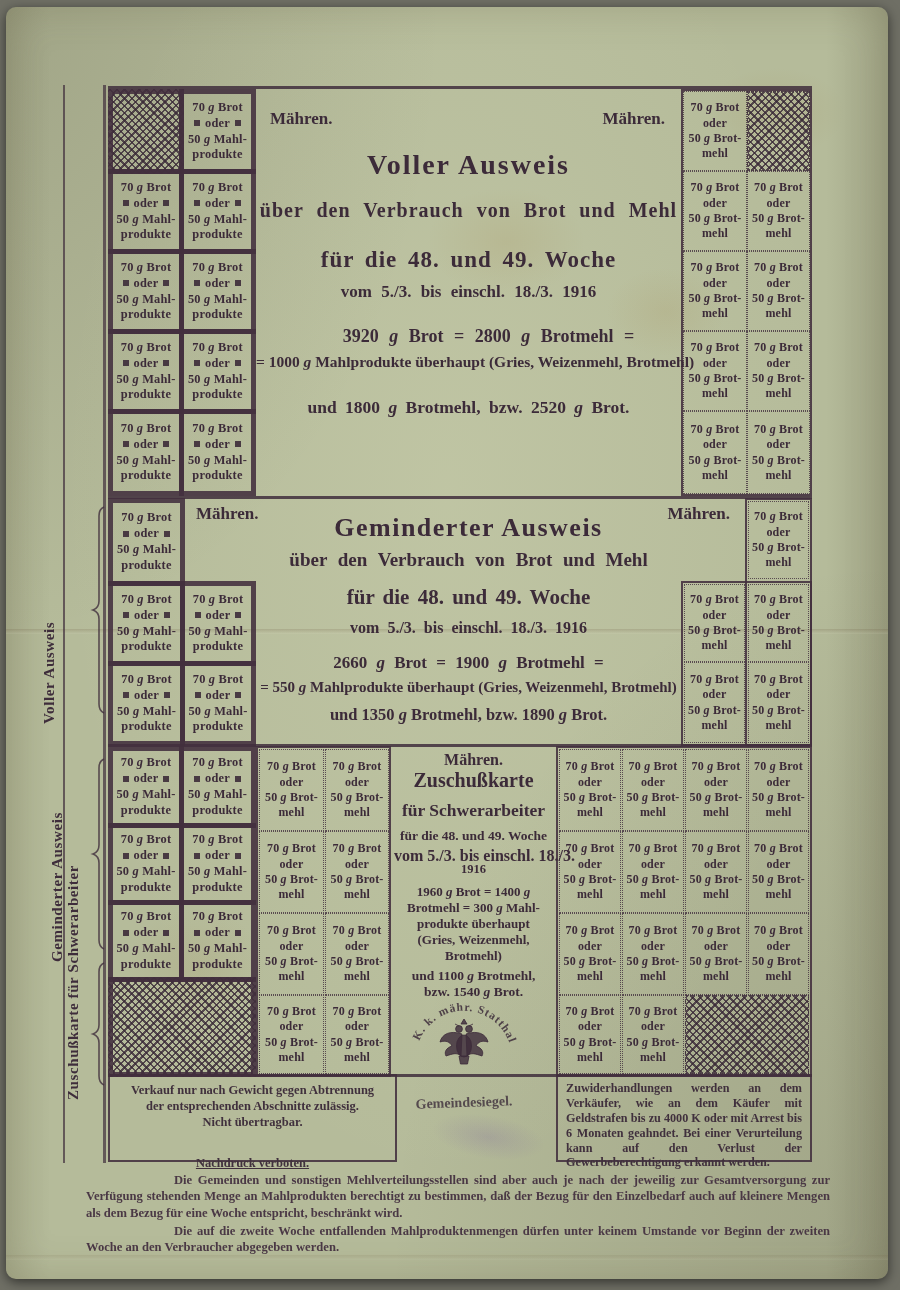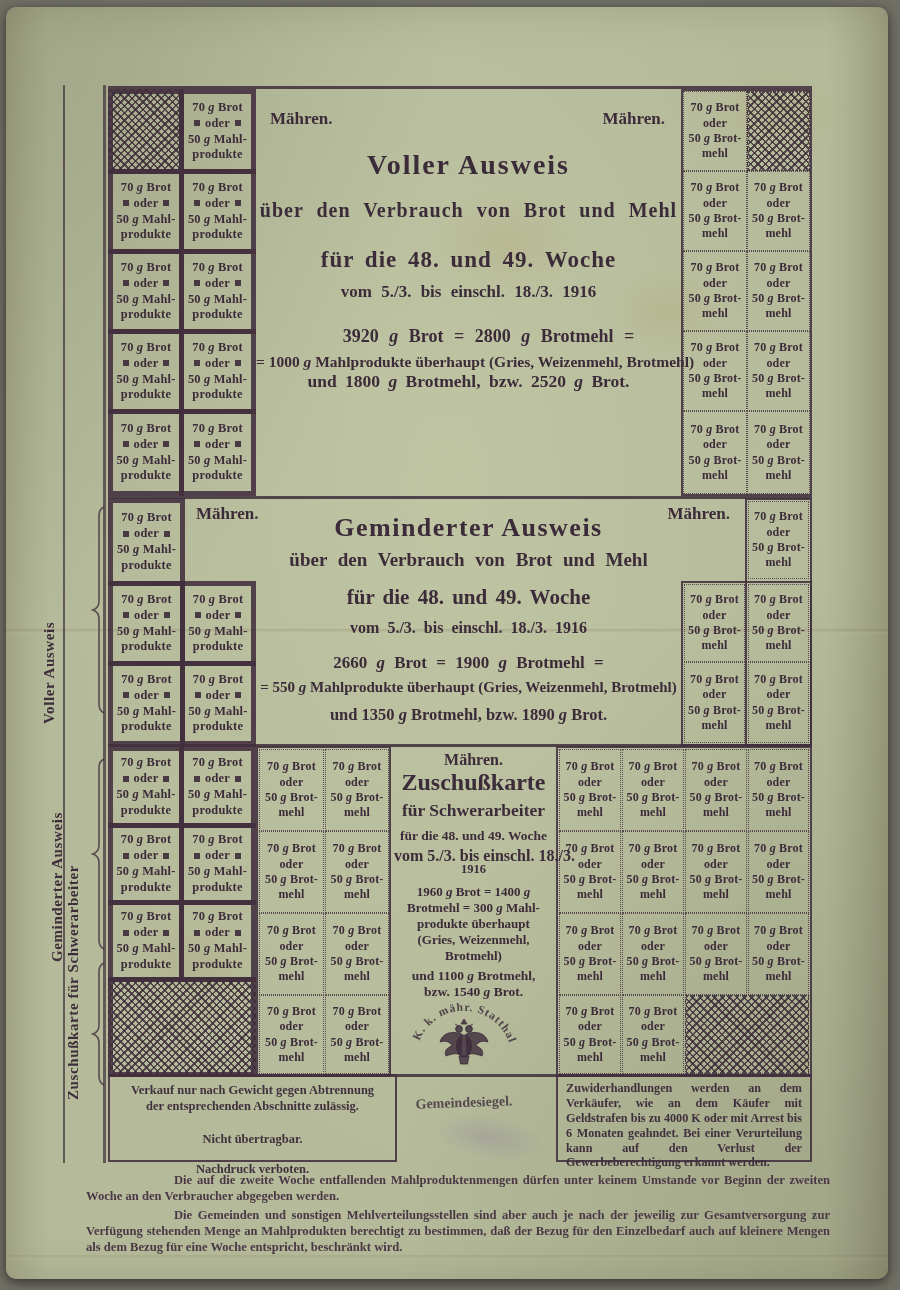--- a/index.html
+++ b/index.html
@@ -214,21 +214,21 @@
   <div class="mh-row" style="left:264px;top:102px;width:395px;font-size:17px;">
     <span>Mähren.</span>
     <span>Mähren.</span>
   </div>
   <div class="t" style="left:250px;top:142px;width:425px;font-size:28px;letter-spacing:2px;">Voller Ausweis</div>
   <div class="t" style="left:250px;top:192px;width:425px;font-size:20px;word-spacing:7px;letter-spacing:1px;">über den Verbrauch von Brot und Mehl</div>
   <div class="t" style="left:250px;top:240px;width:425px;font-size:23px;word-spacing:4px;letter-spacing:1px;">für die 48. und 49. Woche</div>
   <div class="t" style="left:250px;top:275px;width:425px;font-size:17px;word-spacing:5px;">vom 5./3. bis einschl. 18./3. 1916</div>
   <div class="t" style="left:250px;top:319px;width:465px;font-size:18px;word-spacing:6px;">3920 <i class="gi">g</i> Brot = 2800 <i class="gi">g</i> Brotmehl =</div>
   <div class="t" style="left:250px;top:346px;width:425px;font-size:15.5px;">= 1000 <i class="gi">g</i> Mahlprodukte überhaupt (Gries, Weizenmehl, Brotmehl)</div>
-  <div class="t" style="left:250px;top:364px;width:425px;font-size:17.5px;word-spacing:4px;">und 1800 <i class="gi">g</i> Brotmehl, bzw. 2520 <i class="gi">g</i> Brot.</div>
+  <div class="t" style="left:250px;top:390px;width:425px;font-size:17.5px;word-spacing:4px;">und 1800 <i class="gi">g</i> Brotmehl, bzw. 2520 <i class="gi">g</i> Brot.</div>
 
   <div class="cell heavy" style="left:102px;top:491px;width:77px;height:88px;">
       <div class="cl">70 <i class="gi">g</i> Brot</div>
       <div class="cl"><span class="orn"></span>oder<span class="orn"></span></div>
       <div class="cl">50 <i class="gi">g</i> Mahl-</div>
       <div class="cl">produkte</div>
     </div>
   <div class="cell heavy" style="left:102px;top:574px;width:77px;height:85px;">
       <div class="cl">70 <i class="gi">g</i> Brot</div>
       <div class="cl"><span class="orn"></span>oder<span class="orn"></span></div>
@@ -468,21 +468,21 @@
     </div>
   <div class="cell dot dotc" style="left:616px;top:988px;width:62px;height:79px;">
       <div class="cl">70 <i class="gi">g</i> Brot</div>
       <div class="cl">oder</div>
       <div class="cl">50 <i class="gi">g</i> Brot-</div>
       <div class="cl">mehl</div>
     </div>
   <div class="cell dot dotc hatch" style="left:679px;top:988px;width:124px;height:79px;"></div>
 
   <div class="t" style="left:388px;top:744px;width:159px;font-size:16px;">Mähren.</div>
-  <div class="t" style="left:385px;top:762px;width:165px;font-size:24px;">Zuschußkarte</div>
+  <div class="t" style="left:385px;top:762px;width:165px;font-size:20px;">Zuschußkarte</div>
   <div class="t" style="left:388px;top:793px;width:159px;font-size:17.5px;">für Schwerarbeiter</div>
   <div class="t" style="left:388px;top:821px;width:159px;font-size:13.5px;">für die 48. und 49. Woche</div>
   <div class="t" style="left:388px;top:840px;width:159px;font-size:16px;">vom 5./3. bis einschl. 18./3.</div>
   <div class="t" style="left:388px;top:855px;width:159px;font-size:12.5px;">1916</div>
   <div class="t" style="left:388px;top:877px;width:159px;font-size:13px;line-height:16px;">1960 <i class="gi">g</i> Brot = 1400 <i class="gi">g</i></div>
   <div class="t" style="left:388px;top:893px;width:159px;font-size:13px;line-height:16px;">Brotmehl = 300 <i class="gi">g</i> Mahl-</div>
   <div class="t" style="left:388px;top:909px;width:159px;font-size:13px;line-height:16px;">produkte überhaupt</div>
   <div class="t" style="left:388px;top:925px;width:159px;font-size:13px;line-height:16px;">(Gries, Weizenmehl,</div>
   <div class="t" style="left:388px;top:941px;width:159px;font-size:13px;line-height:16px;">Brotmehl)</div>
   <div class="t" style="left:388px;top:961px;width:159px;font-size:13.5px;">und 1100 <i class="gi">g</i> Brotmehl,</div>
@@ -504,27 +504,27 @@
         <path d="M58,45 C46,41 38,45 36,53 C42,51 46,53 48,57 C42,59 40,63 42,67 C48,65 53,63 57,67 Z"></path>
         <path d="M62,45 C74,41 82,45 84,53 C78,51 74,53 72,57 C78,59 80,63 78,67 C72,65 67,63 63,67 Z"></path>
         <ellipse cx="60" cy="57" rx="7.5" ry="11"></ellipse>
         <path d="M55,67 h10 l-1.5,8 h-7 z"></path>
       </g>
     </svg>
   </div>
 
   <div class="notebox" style="left:102px;top:1067px;width:289px;height:88px;padding:7px 12px;font-size:12.5px;text-align:center;line-height:1.25;">
     <p>Verkauf nur nach Gewicht gegen Ab­trennung der entsprechenden Abschnitte zulässig.</p>
-    <p style="margin-top:18px;font-family:Liberation Serif, serif;">Nicht übertragbar.</p>
-    <p style="margin-top:14px;">Nachdruck verboten.</p>
+    <p style="margin-top:1px;font-family:Liberation Serif, serif;">Nicht übertragbar.</p>
+    <p style="margin-top:25px;text-decoration:underline;">Nachdruck verboten.</p>
   </div>
   <div class="gsiegel" style="left:398px;top:1088px;width:120px;">Gemeindesiegel.</div>
   <div class="smudge" style="left:425px;top:1108px;width:115px;height:44px;"></div>
   <div class="notebox" style="left:550px;top:1067px;width:256px;height:88px;padding:5px 8px;font-size:12.2px;text-align:justify;line-height:1.22;">
     <p>Zuwiderhandlungen werden an dem Verkäufer, wie an dem Käufer mit Geldstrafen bis zu 4000 K oder mit Arrest bis 6 Monaten geahndet. Bei einer Verurteilung kann auf den Verlust der Gewerbeberechtigung erkannt werden.</p>
   </div>
 
   <div style="position:absolute;left:80px;top:1165px;width:744px;">
+    <p class="footer-p">Die Gemeinden und sonstigen Mehlverteilungsstellen sind aber auch je nach der jeweilig zur Gesamtversorgung zur Verfügung stehenden Menge an Mahlprodukten berechtigt zu bestimmen, daß der Bezug für den Einzelbedarf auch auf kleinere Mengen als dem Bezug für eine Woche entspricht, beschränkt wird.</p>
     <p class="footer-p">Die auf die zweite Woche entfallenden Mahlproduktenmengen dürfen unter keinem Umstande vor Beginn der zweiten Woche an den Verbraucher abgegeben werden.</p>
-    <p class="footer-p">Die Gemeinden und sonstigen Mehlverteilungsstellen sind aber auch je nach der jeweilig zur Gesamtversorgung zur Verfügung stehenden Menge an Mahlprodukten berechtigt zu bestimmen, daß der Bezug für den Einzelbedarf auch auf kleinere Mengen als dem Bezug für eine Woche entspricht, beschränkt wird.</p>
   </div>
 
 </div>
 
 </body></html>

